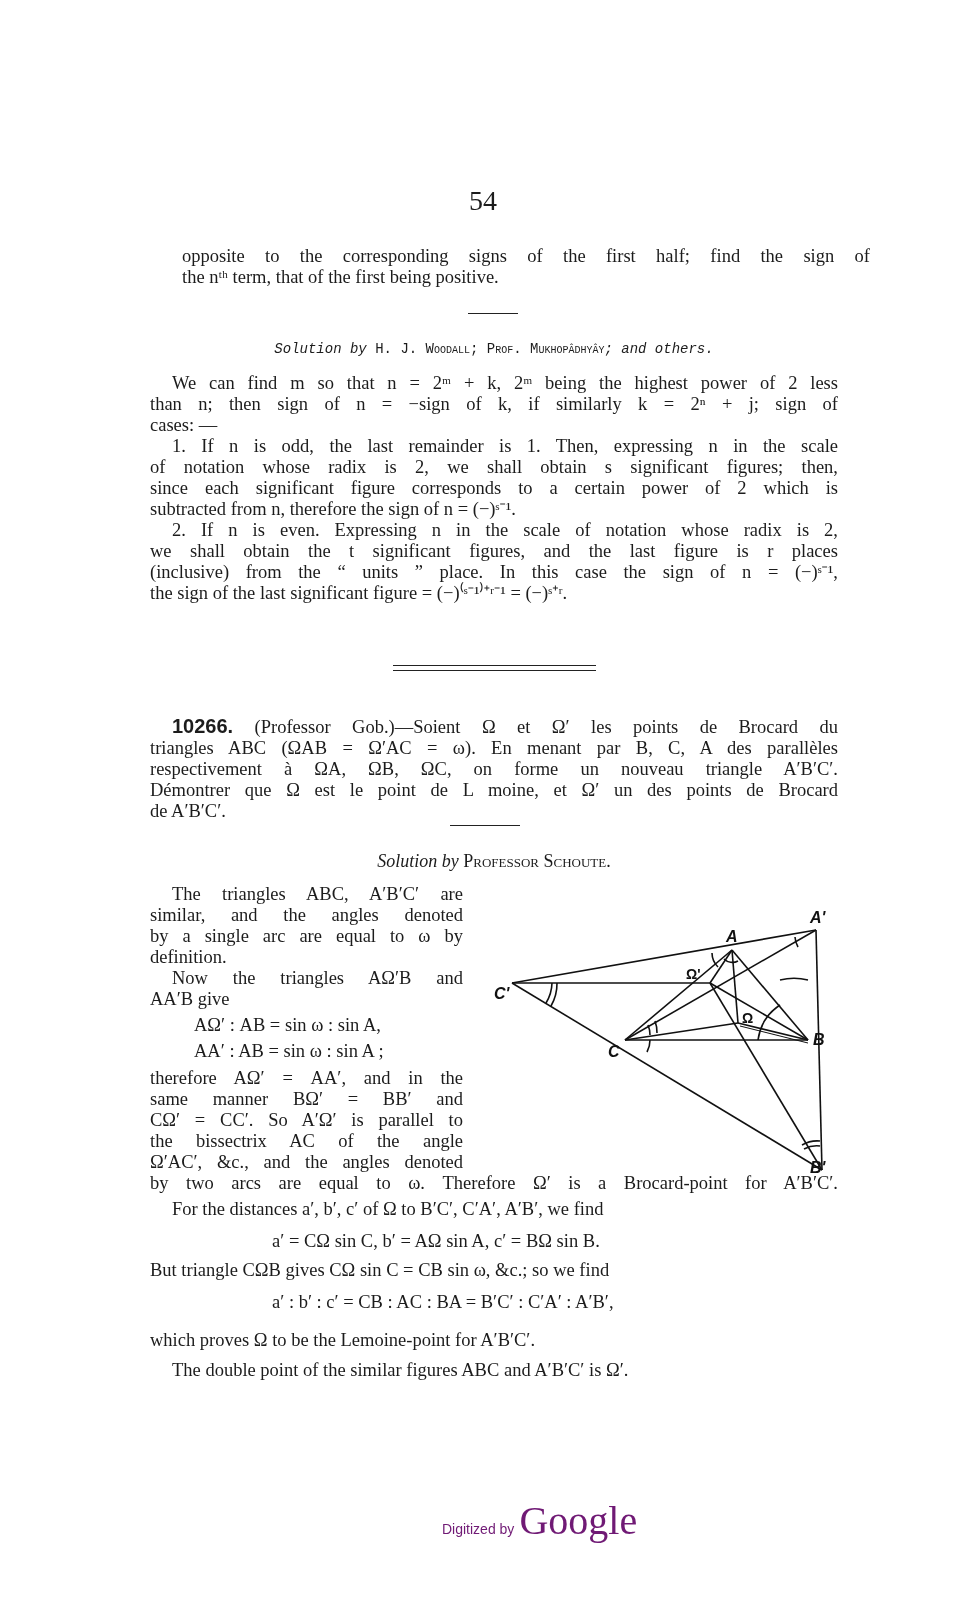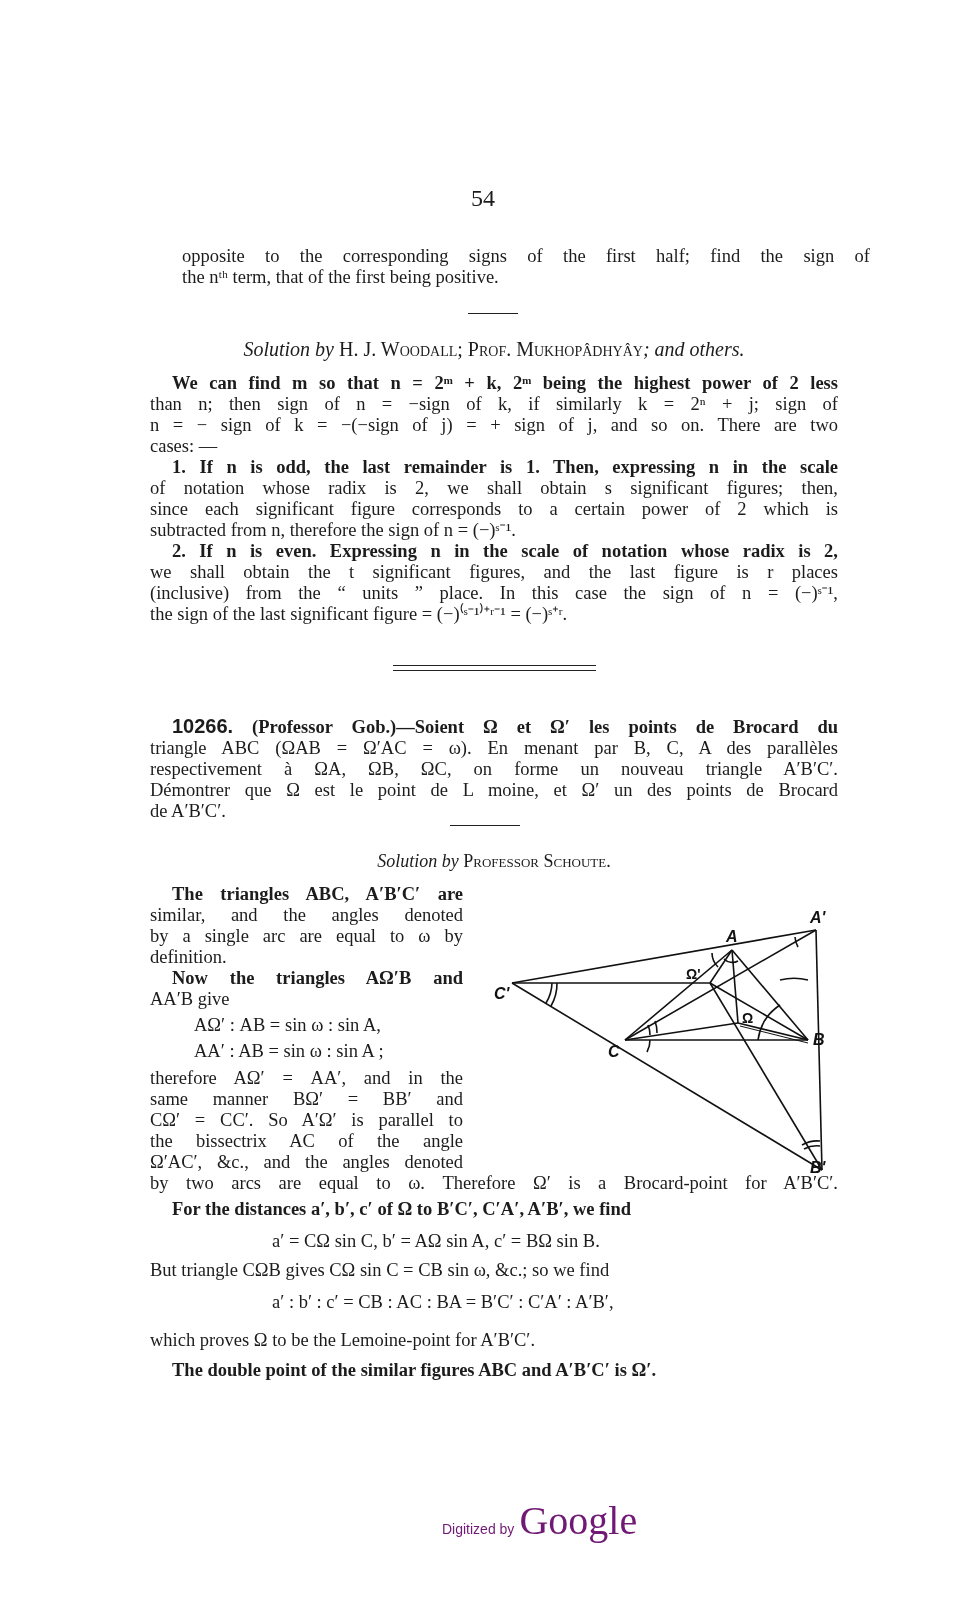--- a/index.html
+++ b/index.html
@@ -1,25 +1,25 @@
 <!DOCTYPE html>
 <html><head>
 <meta charset="utf-8">
 <style>
   html, body { margin: 0; padding: 0; }
   body {
     width: 966px; height: 1615px; background: #ffffff; position: relative; overflow: hidden;
     font-family: "DejaVu Serif", "Liberation Serif", serif; color: #1c1c1c;
   }
   .page { position: absolute; left: 0; top: 0; width: 966px; height: 1615px; }
-  .pnum { position: absolute; left: 0; width: 966px; top: 185px; text-align: center; font-size: 24px; font-family: "Liberation Serif", serif; }
+  .pnum { position: absolute; left: 0; width: 966px; top: 185px; text-align: center; font-size: 28px; font-family: "Liberation Serif", serif; }
   .txt { position: absolute; left: 150px; width: 688px; font-family: "Liberation Serif", serif; font-size: 18.5px; line-height: 21px; text-align: justify; }
   .line { display: block; text-align-last: justify; white-space: nowrap; }
   .line.last { text-align-last: left; }
-  .ind { padding-left: 22px; font-weight: bold; }
+  .ind { padding-left: 22px; }
   i, .it { font-style: italic; }
   .sc { font-variant: small-caps; }
   .center { text-align: center; }
   .rule { position: absolute; height: 0; border-top: 2px solid #222; }
   .eq { position: absolute; font-family: "Liberation Serif", serif; font-size: 18.5px; white-space: nowrap; }
   .google { position: absolute; left: 442px; top: 1497px; color: #701a75; white-space: nowrap; }
   .google .small { font-family: "Liberation Sans", sans-serif; font-size: 14px; }
   .google .big { font-family: "Liberation Serif", serif; font-size: 40px; }
   svg text { font-family: "Liberation Sans", sans-serif; font-weight: bold; font-style: italic; font-size: 16px; fill: #111; }
 </style>
@@ -30,47 +30,46 @@
 
   <div class="pnum">54</div>
 
   <div class="txt" style="top:246px;margin-left:32px;">
     <span class="line">opposite to the corresponding signs of the first half; find the sign of</span>
     <span class="line last">the nᵗʰ term, that of the first being positive.</span>
   </div>
 
   <div class="rule" style="left:468px; width:50px; top:313px; border-top-width:1.5px;"></div>
 
-  <div class="txt center" style="top:339px; font-size:20px;">
+  <div class="txt center" style="top:339px; font-size:14px;font-family:Liberation Mono, monospace;">
     <i>Solution by</i>
     <span class="sc">H. J. Woodall</span><span>;</span>
     <span class="sc">Prof. Mukhopâdhyây</span><i>; and others.</i>
   </div>
 
   <div class="txt" style="top:373px;">
     <span class="line ind">We can find m so that n = 2ᵐ + k, 2ᵐ being the highest power of 2 less</span>
     <span class="line">than n; then sign of n = −sign of k, if similarly k = 2ⁿ + j; sign of</span>
-    <span class="line">n = − sign of k = −(−sign of j) = + sign of j, and so on.  There are two</span>
     <span class="line last">cases: —</span>
     <span class="line ind">1. If n is odd, the last remainder is 1.  Then, expressing n in the scale</span>
     <span class="line">of notation whose radix is 2, we shall obtain s significant figures; then,</span>
     <span class="line">since each significant figure corresponds to a certain power of 2 which is</span>
     <span class="line last">subtracted from n, therefore the sign of n = (−)ˢ⁻¹.</span>
     <span class="line ind">2. If n is even.  Expressing n in the scale of notation whose radix is 2,</span>
     <span class="line">we shall obtain the t significant figures, and the last figure is r places</span>
     <span class="line">(inclusive) from the “ units ” place.  In this case the sign of n = (−)ˢ⁻¹,</span>
     <span class="line last">the sign of the last significant figure = (−)⁽ˢ⁻¹⁾⁺ʳ⁻¹ = (−)ˢ⁺ʳ.</span>
   </div>
 
   <div class="rule" style="left:393px; width:203px; top:665px; border-top-width:1.5px;"></div>
   <div class="rule" style="left:393px; width:203px; top:670px; border-top-width:1.5px;"></div>
 
   <div class="txt" style="top:716px;">
     <span class="line ind"><b style="font-family:'Liberation Sans',sans-serif;font-size:20px;">10266.</b> <span>(Professor Gob.)—Soient Ω et Ω′ les points de Brocard du</span></span>
-    <span class="line">triangle ABC (ΩAB = Ω′AC = ω).  En menant par B, C, A des parallèles</span>
+    <span class="line">triangles ABC (ΩAB = Ω′AC = ω).  En menant par B, C, A des parallèles</span>
     <span class="line">respectivement à ΩA, ΩB, ΩC, on forme un nouveau triangle A′B′C′.</span>
     <span class="line">Démontrer que Ω est le point de L moine, et Ω′ un des points de Brocard</span>
     <span class="line last">de A′B′C′.</span>
   </div>
 
   <div class="rule" style="left:450px; width:70px; top:825px; border-top-width:1.5px;"></div>
 
   <div class="txt center" style="top:851px; font-size:18px;">
     <i>Solution by</i>
     <span class="sc">Professor Schoute.</span>

